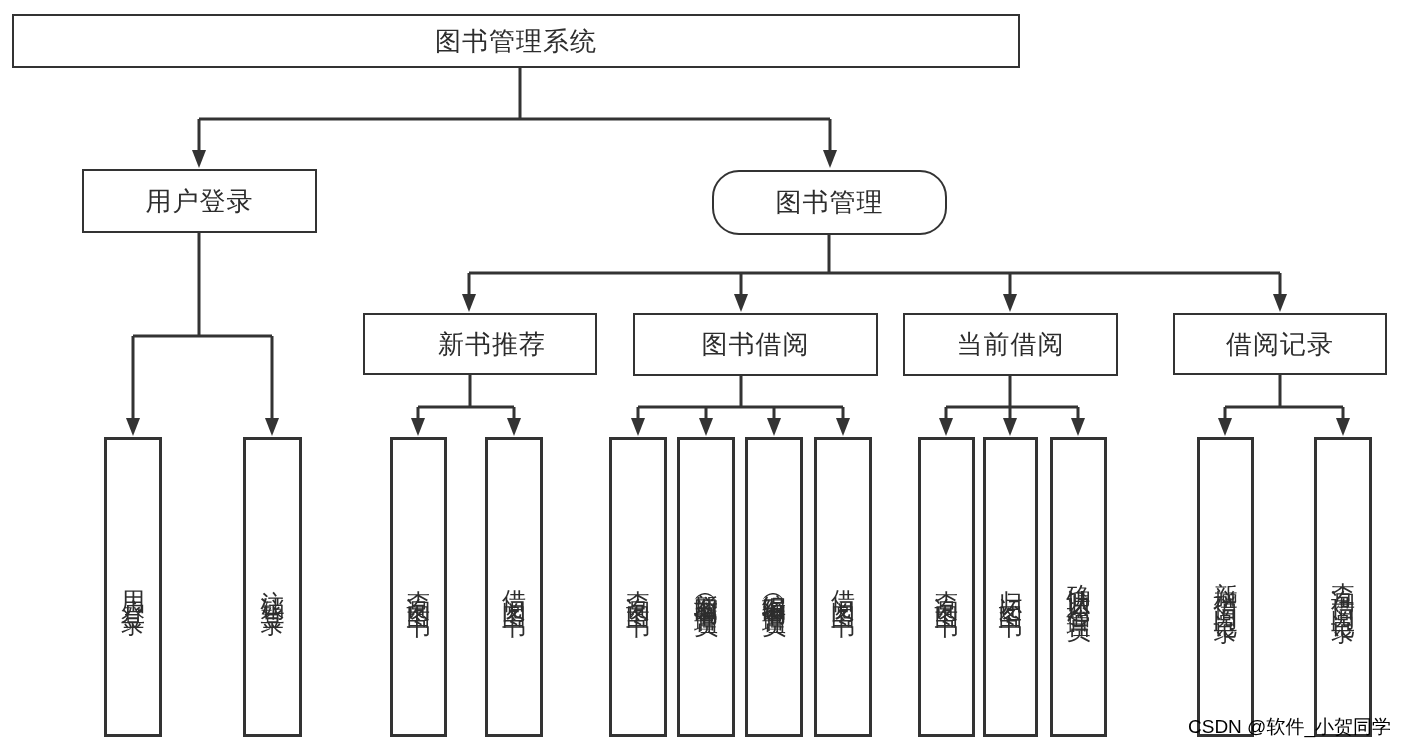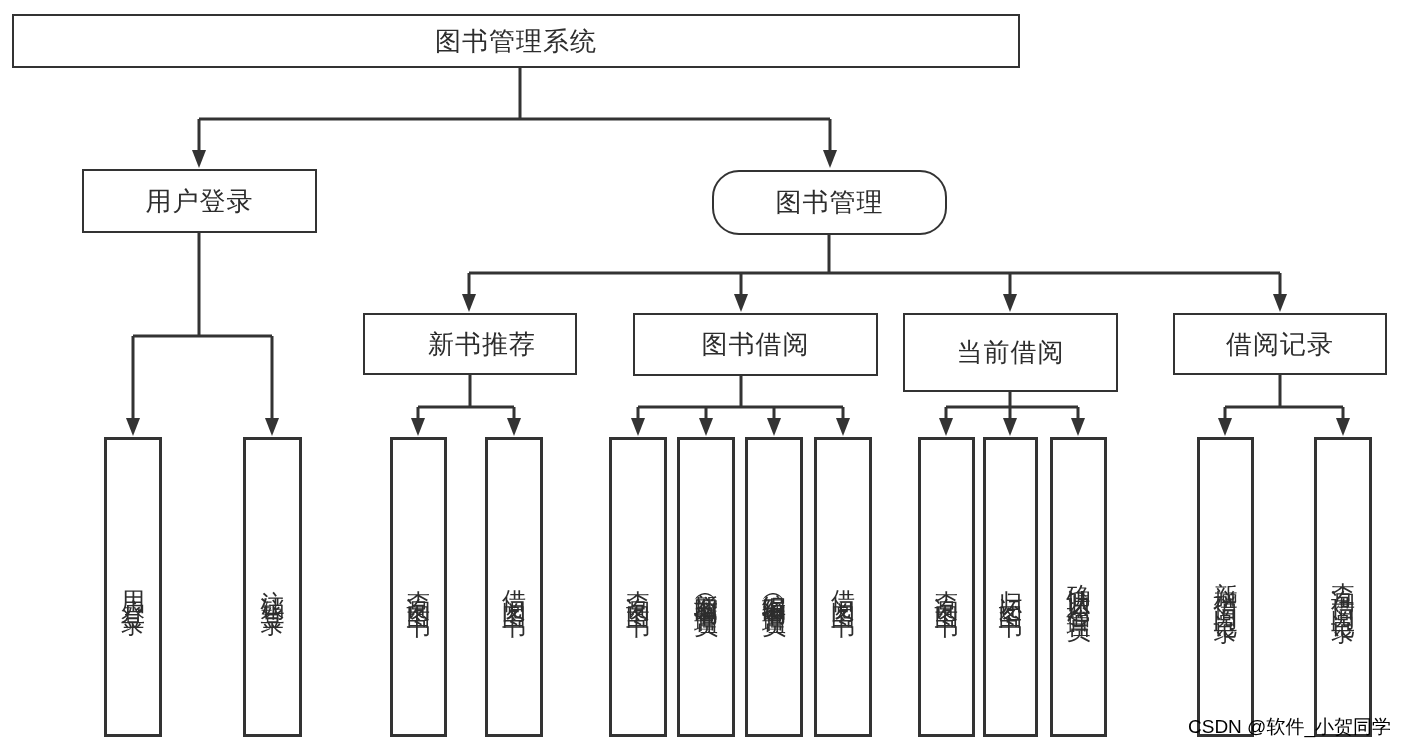--- a/index.html
+++ b/index.html
@@ -89,27 +89,27 @@
     <span class="h-label">图书管理系统</span>
   </div>
 
   <div class="box" style="left:82px;top:169px;width:235px;height:64px;">
     <span class="h-label">用户登录</span>
   </div>
   <div class="box" style="left:712px;top:170px;width:235px;height:65px;border-radius:27px;">
     <span class="h-label">图书管理</span>
   </div>
 
-  <div class="box" style="left:363px;top:313px;width:214px;height:62px;padding-left:24px;">
+  <div class="box" style="left:363px;top:313px;width:234px;height:62px;padding-left:24px;">
     <span class="h-label">新书推荐</span>
   </div>
   <div class="box" style="left:633px;top:313px;width:245px;height:63px;align-items:center;">
     <span class="h-label">图书借阅</span>
   </div>
-  <div class="box" style="left:903px;top:313px;width:215px;height:79px;">
+  <div class="box" style="left:903px;top:313px;width:215px;height:63px;">
     <span class="h-label">当前借阅</span>
   </div>
   <div class="box" style="left:1173px;top:313px;width:214px;height:62px;">
     <span class="h-label">借阅记录</span>
   </div>
 
   <div class="box leaf" style="left:104px;top:437px;width:58px;height:300px;">
     <span class="v-label ls8">用户登录</span>
   </div>
   <div class="box leaf" style="left:243px;top:437px;width:59px;height:300px;">

